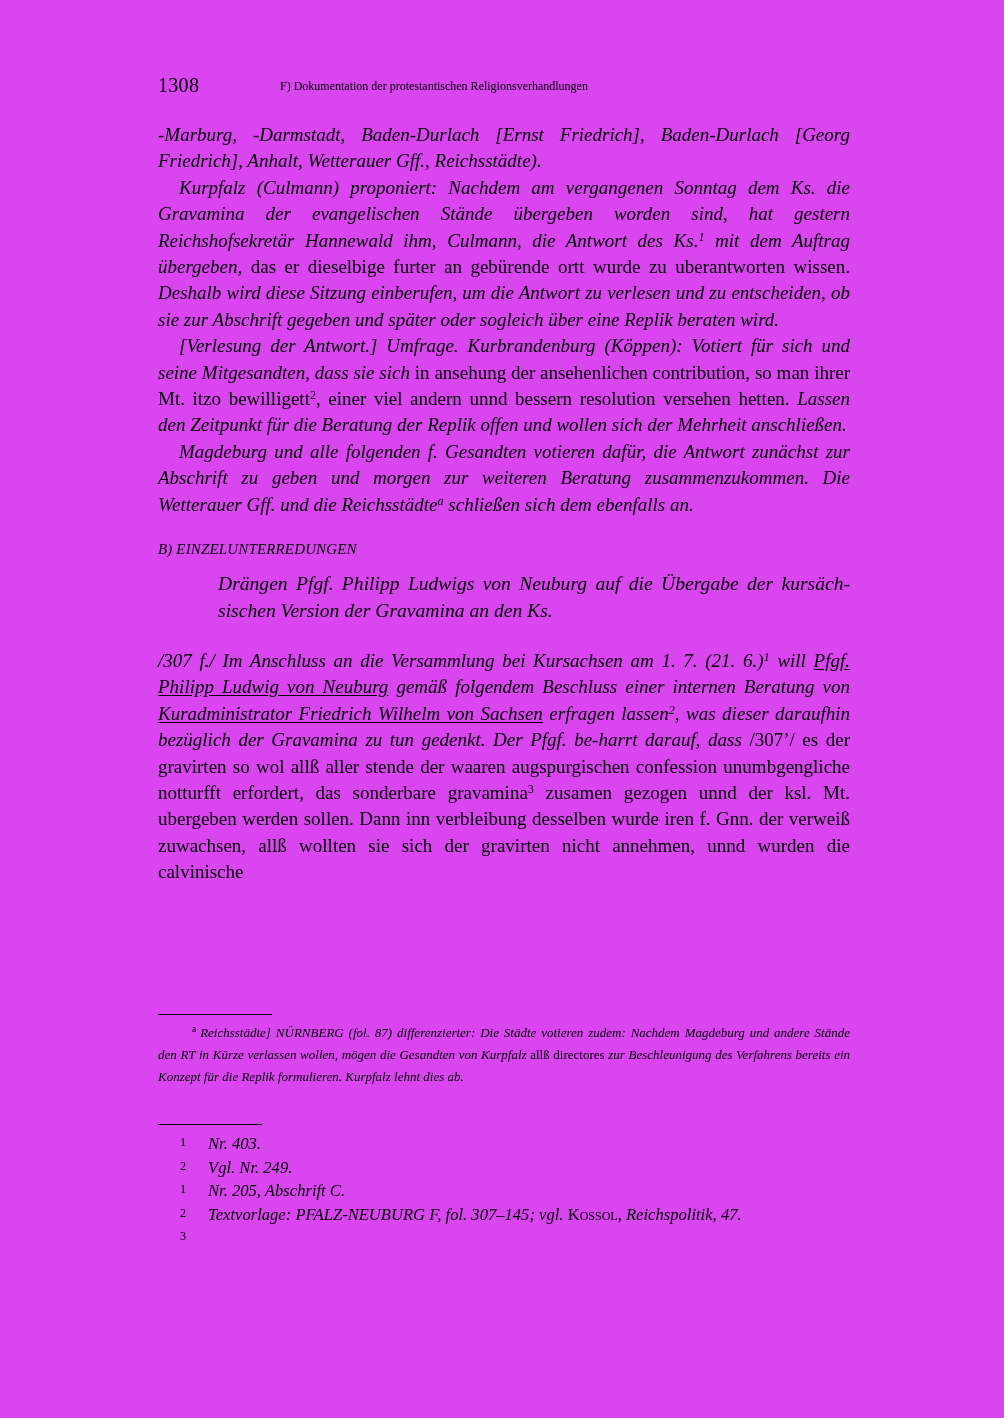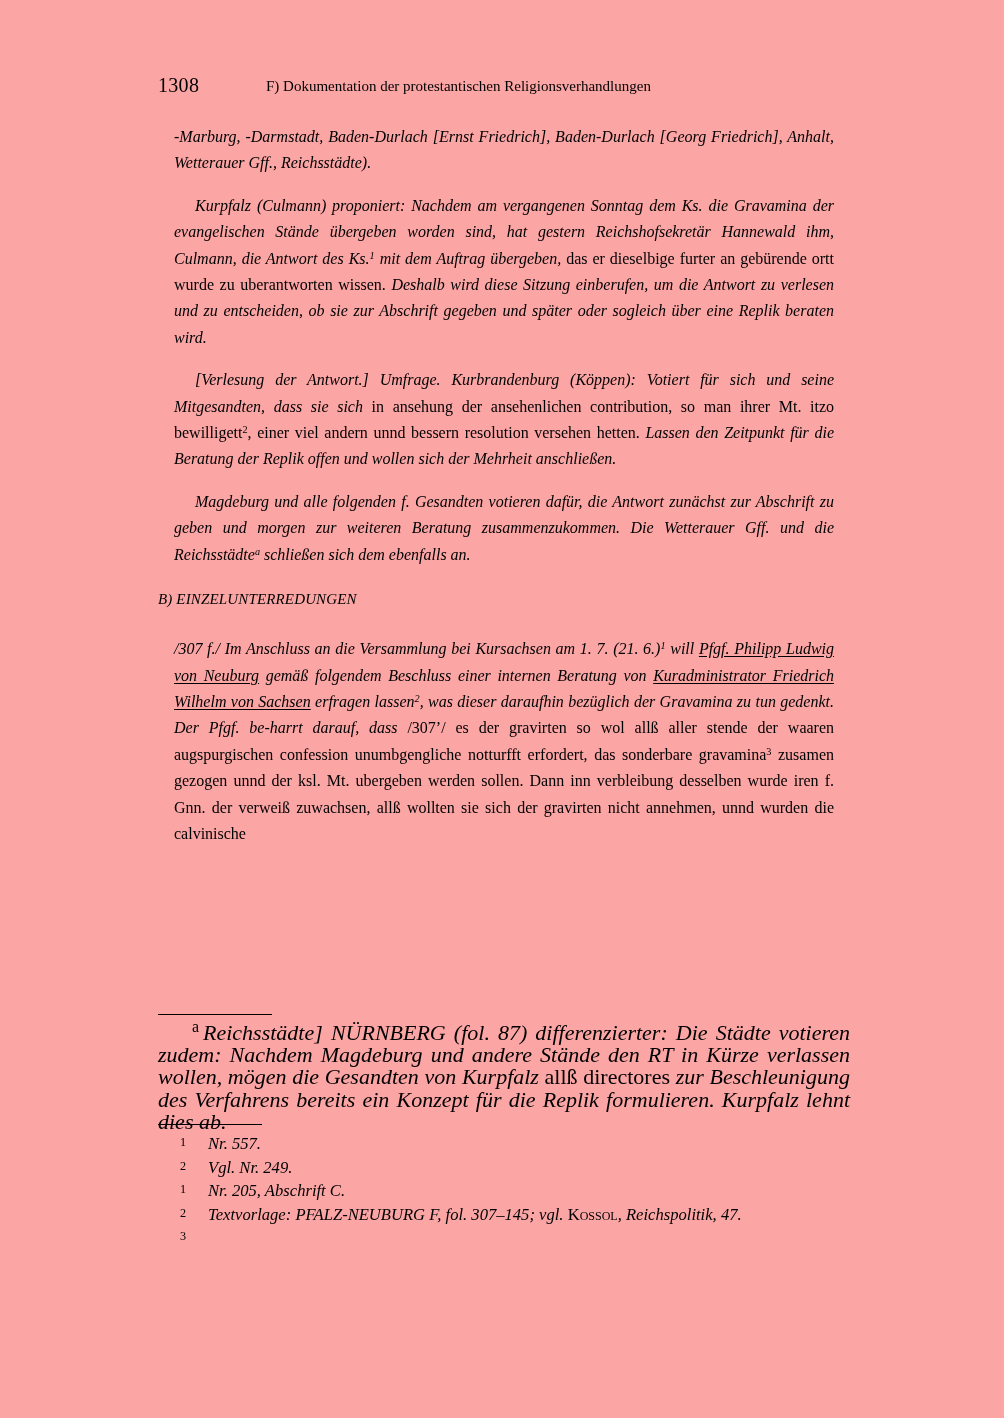--- a/index.html
+++ b/index.html
@@ -9,21 +9,21 @@
   }
   body {
     font-family: "Liberation Serif", "DejaVu Serif", serif;
     color: #000000;
   }
   #page {
     position: relative;
     width: 1004px;
     height: 1418px;
     margin: 0 auto;
-    background: #fca5a5;
+    background: #d946ef;
     overflow: hidden;
   }
   .content {
     position: absolute;
     left: 158px;
     top: 0;
     width: 692px;
   }
 
   
@@ -36,33 +36,33 @@
   }
   .folio {
     position: absolute;
     left: 0;
     top: 0;
     font-size: 20px;
     letter-spacing: 0.3px;
   }
   .runhead-title {
     position: absolute;
-    left: 108px;
+    left: 122px;
     top: 1px;
-    font-size: 15px;
+    font-size: 12px;
     white-space: nowrap;
   }
 
   
   .body-block {
     margin-top: 14px;
   }
   p.para {
-    margin: 16px;
-    font-size: 16px;
+    margin: 0;
+    font-size: 19px;
     line-height: 26.4px;
     text-align: justify;
     text-justify: inter-word;
     font-style: italic;
     hyphens: manual;
   }
   p.para.indent { text-indent: 21px; }
   p.para.noindent { text-indent: 0; }
 
   
@@ -113,21 +113,21 @@
   }
   .fn-rule {
     width: 114px;
     height: 0;
     border-top: 1.3px solid #000;
     margin: 0 0 7px 0;
   }
   .fn-rule.short { width: 104px; }
   .fn-para {
     margin: 0;
-    font-size: 22px;
+    font-size: 13px;
     line-height: 22.2px;
     font-style: italic;
     text-align: justify;
   }
   .fn-para.first { text-indent: 34px; }
   .fn-marker {
     font-size: 0.72em;
     vertical-align: 0.5em;
     line-height: 0;
     font-style: normal;
@@ -174,36 +174,37 @@
 
       <p class="para indent"><span>[Verlesung der Antwort.] Umfrage. Kurbrandenburg (Köppen): Votiert für sich und seine Mitgesandten, dass sie sich</span><span class="rom"> in ansehung der ansehenlichen contribution, so man ihrer Mt. itzo bewilligett</span><sup>2</sup><span class="rom">, einer viel andern unnd bessern resolution versehen hetten.</span><span> Lassen den Zeitpunkt für die Beratung der Replik offen und wollen sich der Mehrheit anschließen.</span></p>
 
       <p class="para indent"><span>Magdeburg und alle folgenden f. Gesandten votieren dafür, die Antwort zunächst zur Abschrift zu geben und morgen zur weiteren Beratung zusammenzukommen. Die Wetterauer Gff. und die Reichsstädte</span><sup class="it">a</sup><span> schließen sich dem ebenfalls an.</span></p>
 
 
     </div>
 
     <h2 class="section-head">B) EINZELUNTERREDUNGEN</h2>
 
+    <p class="headnote">Drängen Pfgf. Philipp Ludwigs von Neuburg auf die Übergabe der kursäch-sischen Version der Gravamina an den Ks.</p>
 
     <div class="edition-block">
       <p class="para noindent"><span>/307 f./</span><span> Im Anschluss an die Versammlung bei Kursachsen am 1. 7. (21. 6.)</span><sup class="it">1</sup><span> will </span><span class="uline">Pfgf. Philipp Ludwig von Neuburg</span><span> gemäß folgendem Beschluss einer internen Beratung von </span><span class="uline">Kuradministrator Friedrich Wilhelm von Sachsen</span><span> erfragen lassen</span><sup class="it">2</sup><span>, was dieser daraufhin bezüglich der Gravamina zu tun gedenkt. Der Pfgf. be-harrt darauf, dass </span><span class="rom">/307’/</span><span class="rom"> es der gravirten so wol allß aller stende der waaren augspurgischen confession unumbgengliche notturfft erfordert, das sonderbare gravamina</span><sup>3</sup><span class="rom"> zusamen gezogen unnd der ksl. Mt. ubergeben werden sollen. Dann inn verbleibung desselben wurde iren f. Gnn. der verweiß zuwachsen, allß wollten sie sich der gravirten nicht annehmen, unnd wurden die calvinische</span></p>
     </div>
 
   </div>
 
   <div class="apparatus" style="top:1014px;">
     <div class="fn-rule"></div>
     <p class="fn-para first"><span class="fn-marker">a</span><span>Reichsstädte] </span><span class="sc">NÜRNBERG</span><span> (fol. 87) differenzierter: Die Städte votieren zudem: Nachdem Magdeburg und andere Stände den RT in Kürze verlassen wollen, mögen die Gesandten von Kurpfalz</span><span class="rom"> allß directores</span><span> zur Beschleunigung des Verfahrens bereits ein Konzept für die Replik formulieren. Kurpfalz lehnt dies ab.</span></p>
   </div>
 
   <div class="apparatus" style="top:1124px;">
     <div class="fn-rule short"></div>
     <ol class="fn-list">
-      <li><span class="num">1</span><span>Nr. 557.</span></li>
+      <li><span class="num">1</span><span>Nr. 403.</span></li>
       <li><span class="num">2</span><span>Vgl. Nr. 249.</span></li>
       <li><span class="num">1</span><span>Nr. 205, Abschrift C.</span></li>
       <li><span class="num">2</span><span>Textvorlage: PFALZ-NEUBURG F, fol. 307–145; vgl. </span><span class="scr">Kossol</span><span>, Reichspolitik, 47.</span></li>
       <li><span class="num">3</span></li>
     </ol>
   </div>
 
 </div>
 
 </body></html>

